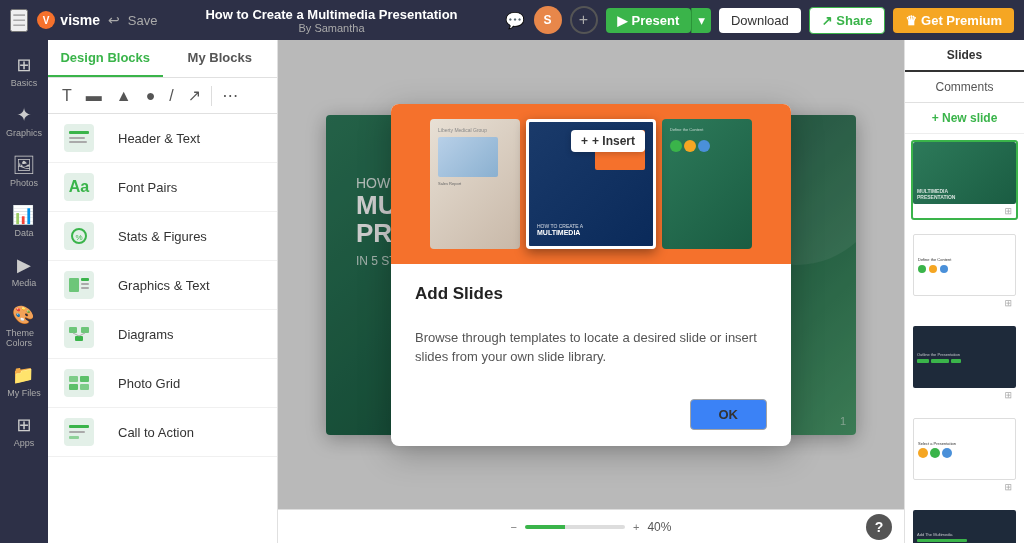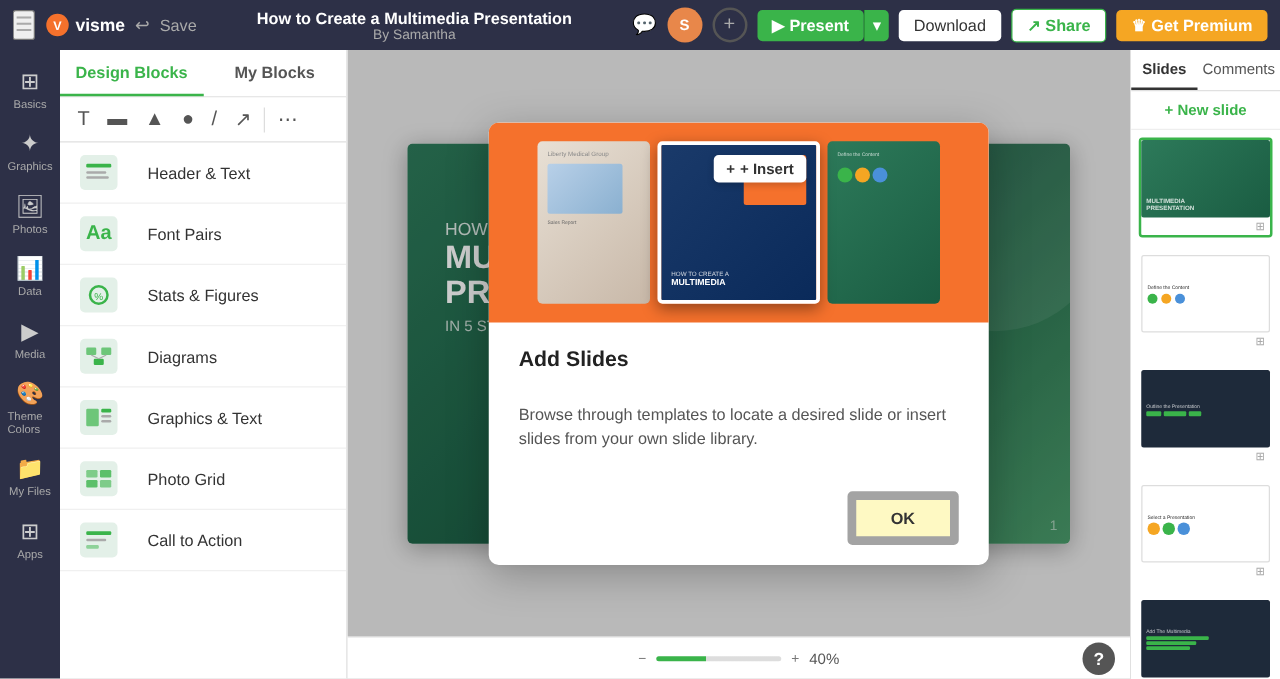--- a/index.html
+++ b/index.html
@@ -64,21 +64,21 @@
 
     
     .bottom-bar { background: #fff; height: 34px; display: flex; align-items: center; justify-content: space-between; padding: 0 12px; border-top: 1px solid #ddd; }
     .zoom-control { display: flex; align-items: center; gap: 8px; }
     .zoom-slider { width: 100px; height: 4px; background: linear-gradient(to right, #3ab44a 40%, #ddd 40%); border-radius: 2px; cursor: pointer; }
     .zoom-pct { font-size: 12px; color: #555; }
     .help-btn { width: 26px; height: 26px; border-radius: 50%; background: #555; color: #fff; display: flex; align-items: center; justify-content: center; font-size: 14px; font-weight: 700; cursor: pointer; }
 
     
     .right-panel { background: #fff; width: 120px; flex-shrink: 0; display: flex; flex-direction: column; border-left: 1px solid #e0e0e0; overflow-y: auto; }
-    .right-tabs { display: flex; border-bottom: 1px solid #e0e0e0; }
+    .right-tabs { display: flex; border-bottom: 1px solid #e0e0e0; flex-direction: column; }
     .right-tab { flex: 1; text-align: center; padding: 8px 4px; font-size: 12px; cursor: pointer; color: #555; font-weight: 500; }
     .right-tab.active { color: #333; border-bottom: 2px solid #333; font-weight: 700; }
     .new-slide-btn { display: flex; align-items: center; justify-content: center; gap: 4px; padding: 8px; color: #3ab44a; font-size: 12px; font-weight: 700; cursor: pointer; border-bottom: 1px solid #eee; text-align: center; }
     .slide-thumb { position: relative; margin: 6px 6px; cursor: pointer; border: 2px solid transparent; border-radius: 3px; }
     .slide-thumb.active { border-color: #3ab44a; }
     .slide-thumb-img { width: 100%; height: 62px; border-radius: 2px; overflow: hidden; }
     .slide-thumb-num { position: absolute; left: -14px; top: 50%; transform: translateY(-50%); font-size: 11px; color: #777; }
     .thumb-green { background: linear-gradient(135deg, #2d7a5a, #1a5c42); }
     .thumb-dark { background: #1e2a3a; }
 
@@ -89,21 +89,21 @@
     .modal-slides-preview { display: flex; gap: 6px; padding: 12px; }
     .preview-slide { border-radius: 4px; overflow: hidden; }
     .preview-s1 { width: 90px; height: 130px; background: linear-gradient(135deg, #e8e0d5, #c8b8a8); }
     .preview-s2 { width: 130px; height: 130px; background: linear-gradient(135deg, #1a3a6a, #0a2a5a); position: relative; }
     .preview-s3 { width: 90px; height: 130px; background: linear-gradient(135deg, #2d7a5a, #1a5c42); }
     .insert-badge { position: absolute; top: 8px; right: 8px; background: #fff; border-radius: 4px; padding: 4px 10px; font-size: 12px; font-weight: 600; color: #333; box-shadow: 0 2px 6px rgba(0,0,0,0.2); display: flex; align-items: center; gap: 4px; }
     .modal-body { padding: 20px 24px; }
     .modal-title { font-size: 17px; font-weight: 700; color: #222; margin-bottom: 24px; }
     .modal-desc { font-size: 13px; color: #555; line-height: 1.5; }
     .modal-footer { display: flex; justify-content: flex-end; padding: 12px 24px 16px; }
-    .ok-btn { background: #fef9c3; border: 7px solid #a3a3a3; color: #333; padding: 7px 28px; border-radius: 4px; font-size: 13px; font-weight: 600; cursor: pointer; }
+    .ok-btn { background: #3b82f6; border: 1px solid #a3a3a3; color: #333; padding: 7px 28px; border-radius: 4px; font-size: 13px; font-weight: 600; cursor: pointer; }
   </style>
 </head>
 <body>
 
 <div class="topbar">
   <div class="topbar-left">
     <button class="hamburger-icon">☰</button>
     <div class="visme-logo">
       <svg width="20" height="20" viewBox="0 0 20 20">
         <circle cx="10" cy="10" r="9" fill="#f5712c"></circle>
@@ -218,40 +218,40 @@
           <circle cx="12" cy="9" r="7" fill="none" stroke="#3ab44a" stroke-width="2"></circle>
           <text x="12" y="13" text-anchor="middle" fill="#3ab44a" font-size="8">%</text>
         </svg>
       </div>
       <span class="block-label">Stats &amp; Figures</span>
     </div>
 
     <div class="block-item">
       <div class="block-icon" style="background:#e3f0e8;">
         <svg width="24" height="18" viewBox="0 0 24 18">
+          <rect x="2" y="2" width="10" height="14" rx="1" fill="#3ab44a" opacity="0.7"></rect>
+          <rect x="14" y="2" width="8" height="3" rx="1" fill="#3ab44a"></rect>
+          <rect x="14" y="7" width="8" height="2" rx="1" fill="#aaa"></rect>
+          <rect x="14" y="11" width="8" height="2" rx="1" fill="#aaa"></rect>
+        </svg>
+      </div>
+      <span class="block-label">Graphics &amp; Text</span>
+    </div>
+
+    <div class="block-item">
+      <div class="block-icon" style="background:#e3f0e8;">
+        <svg width="24" height="18" viewBox="0 0 24 18">
           <rect x="2" y="2" width="8" height="6" rx="1" fill="#3ab44a" opacity="0.7"></rect>
           <rect x="14" y="2" width="8" height="6" rx="1" fill="#3ab44a" opacity="0.7"></rect>
           <rect x="8" y="11" width="8" height="5" rx="1" fill="#3ab44a"></rect>
           <line x1="6" y1="8" x2="12" y2="11" stroke="#aaa" stroke-width="1"></line>
           <line x1="18" y1="8" x2="12" y2="11" stroke="#aaa" stroke-width="1"></line>
         </svg>
       </div>
       <span class="block-label">Diagrams</span>
-    </div>
-
-    <div class="block-item">
-      <div class="block-icon" style="background:#e3f0e8;">
-        <svg width="24" height="18" viewBox="0 0 24 18">
-          <rect x="2" y="2" width="10" height="14" rx="1" fill="#3ab44a" opacity="0.7"></rect>
-          <rect x="14" y="2" width="8" height="3" rx="1" fill="#3ab44a"></rect>
-          <rect x="14" y="7" width="8" height="2" rx="1" fill="#aaa"></rect>
-          <rect x="14" y="11" width="8" height="2" rx="1" fill="#aaa"></rect>
-        </svg>
-      </div>
-      <span class="block-label">Graphics &amp; Text</span>
     </div>
 
     <div class="block-item">
       <div class="block-icon" style="background:#e3f0e8;">
         <svg width="24" height="18" viewBox="0 0 24 18">
           <rect x="2" y="2" width="9" height="6" rx="1" fill="#3ab44a" opacity="0.6"></rect>
           <rect x="13" y="2" width="9" height="6" rx="1" fill="#3ab44a" opacity="0.8"></rect>
           <rect x="2" y="10" width="9" height="6" rx="1" fill="#3ab44a" opacity="0.8"></rect>
           <rect x="13" y="10" width="9" height="6" rx="1" fill="#3ab44a" opacity="0.6"></rect>
         </svg>

